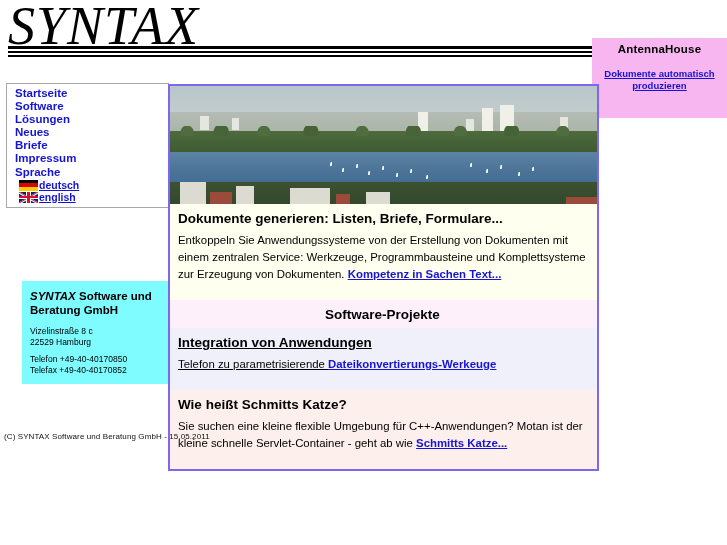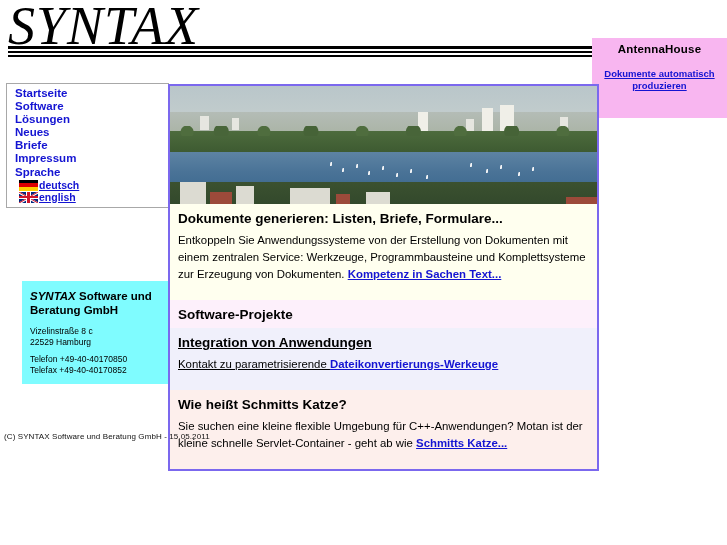--- a/index.html
+++ b/index.html
@@ -262,21 +262,21 @@
     line-height: 17px;
     padding: 0 6px 17px 8px;
   }
   .sec-body a, .sec-head a {
     color: #1414d2;
     font-weight: bold;
     text-decoration: underline;
     cursor: pointer;
   }
   .sec1 { background: #ffffef; }
-  .sec2 { background: #fdf0fb; }
+  .sec2 { background: #fdf0fb; text-align: center; }
   .sec3 { background: #f0f0fb; text-decoration: underline; }
   .sec4 { background: #fdefec; }
 </style>
 </head>
 <body>
 
 <div id="header">
   <div id="logo-wrap">
     <div id="logo-text">SYNTAX</div>
     <div class="logo-rule r1"></div>
@@ -365,21 +365,21 @@
     <div class="sec-head">Dokumente generieren: Listen, Briefe, Formulare...</div>
     <div class="sec-body"><span>Entkoppeln Sie Anwendungssysteme von der Erstellung von Dokumenten mit einem zentralen Service: Werkzeuge, Programmbausteine und Komplettsysteme zur Erzeugung von Dokumenten. </span><a>Kompetenz in Sachen Text...</a></div>
   </div>
 
   <div class="sec sec2">
     <div class="sec-head">Software-Projekte</div>
   </div>
 
   <div class="sec sec3">
     <div class="sec-head">Integration von Anwendungen</div>
-    <div class="sec-body"><span>Kontakt zu parametrisierende </span><a>Dateikonvertierungs-Werkeuge</a></div>
+    <div class="sec-body"><span>Telefon zu parametrisierende </span><a>Dateikonvertierungs-Werkeuge</a></div>
   </div>
 
   <div class="sec sec4">
     <div class="sec-head">Wie heißt Schmitts Katze?</div>
     <div class="sec-body"><span>Sie suchen eine kleine flexible Umgebung für C++-Anwendungen? Motan ist der kleine schnelle Servlet-Container - geht ab wie </span><a>Schmitts Katze...</a></div>
   </div>
 
 </div>
 
 <div id="footer">(C) SYNTAX Software und Beratung GmbH - 15.05.2011</div>

